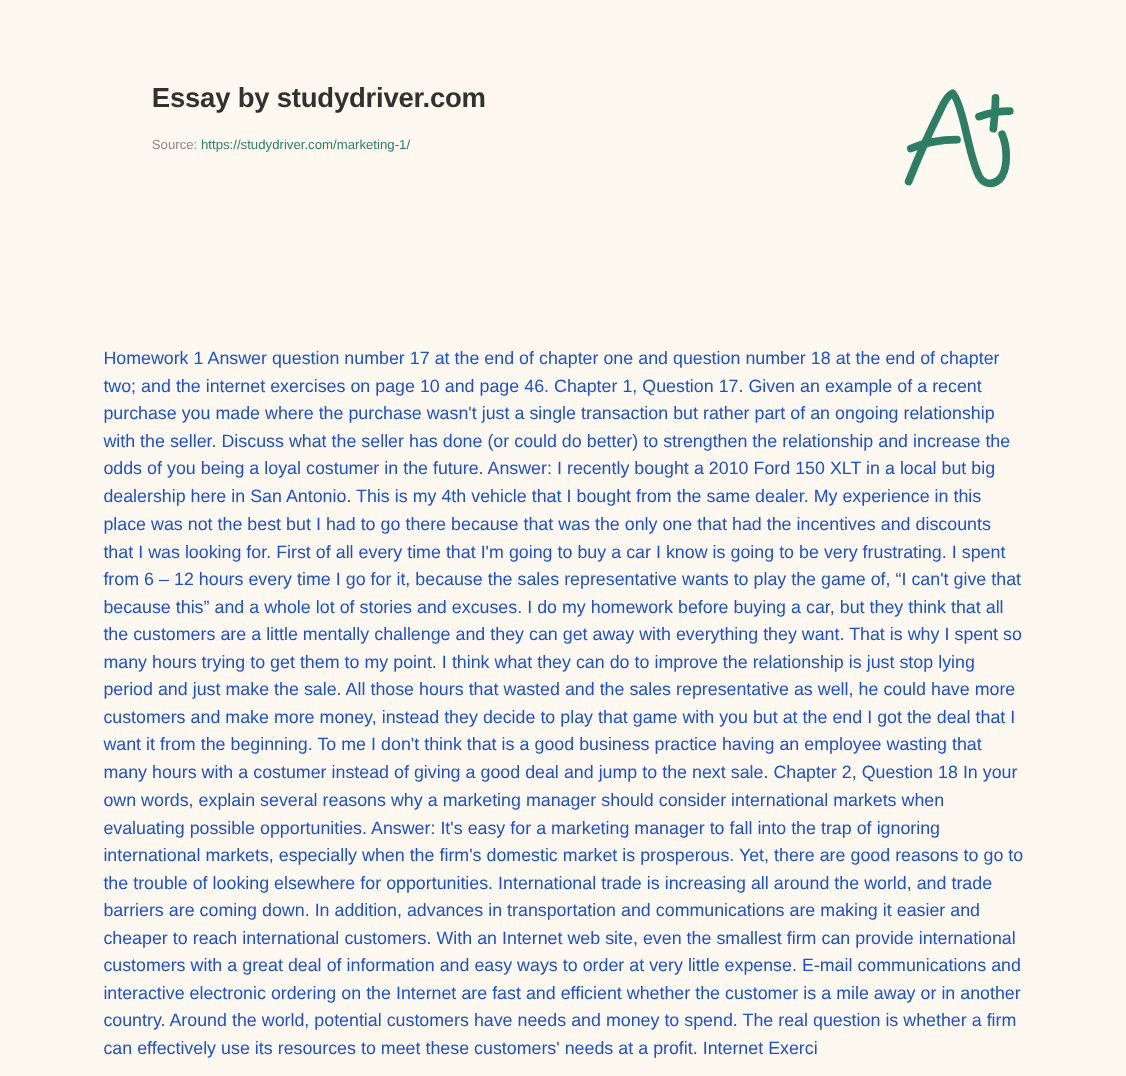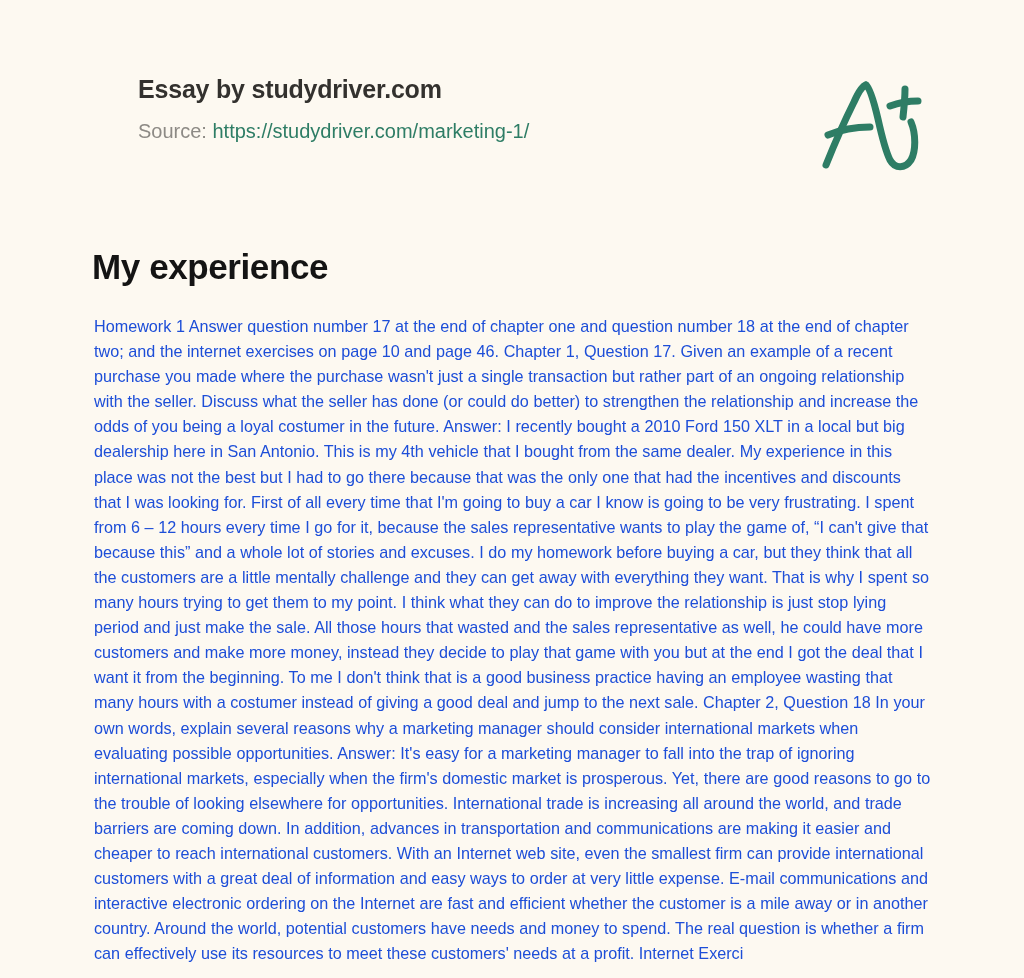--- a/index.html
+++ b/index.html
@@ -42,21 +42,21 @@
     font-size: 25px;
     font-weight: bold;
     color: #33312e;
     letter-spacing: -0.2px;
     line-height: 30px;
     white-space: nowrap;
   }
 
   .source-line {
     margin-top: 17px;
-    font-size: 20px;
+    font-size: 12px;
     color: #8d8a85;
     line-height: 20px;
     white-space: nowrap;
   }
 
   .source-link {
     color: #2e7d65;
     text-decoration: none;
   }
 
@@ -126,17 +126,16 @@
         <path d="M16 63 C28 58, 44 55, 58 55"></path>
 
         <path d="M78 34 C86 31, 97 29, 106 29"></path>
 
         <path d="M93 17 C93 26, 92 36, 91 45"></path>
       </svg>
     </div>
 
   </div>
 
-  <h1 class="essay-title">My experience</h1>
 
   <div class="essay-body">Homework 1 Answer question number 17 at the end of chapter one and question number 18 at the end of chapter two; and the internet exercises on page 10 and page 46. Chapter 1, Question 17. Given an example of a recent purchase you made where the purchase wasn't just a single transaction but rather part of an ongoing relationship with the seller. Discuss what the seller has done (or could do better) to strengthen the relationship and increase the odds of you being a loyal costumer in the future. Answer: I recently bought a 2010 Ford 150 XLT in a local but big dealership here in San Antonio. This is my 4th vehicle that I bought from the same dealer. My experience in this place was not the best but I had to go there because that was the only one that had the incentives and discounts that I was looking for. First of all every time that I'm going to buy a car I know is going to be very frustrating. I spent from 6 – 12 hours every time I go for it, because the sales representative wants to play the game of, “I can't give that because this” and a whole lot of stories and excuses. I do my homework before buying a car, but they think that all the customers are a little mentally challenge and they can get away with everything they want. That is why I spent so many hours trying to get them to my point. I think what they can do to improve the relationship is just stop lying period and just make the sale. All those hours that wasted and the sales representative as well, he could have more customers and make more money, instead they decide to play that game with you but at the end I got the deal that I want it from the beginning. To me I don't think that is a good business practice having an employee wasting that many hours with a costumer instead of giving a good deal and jump to the next sale. Chapter 2, Question 18 In your own words, explain several reasons why a marketing manager should consider international markets when evaluating possible opportunities. Answer: It's easy for a marketing manager to fall into the trap of ignoring international markets, especially when the firm's domestic market is prosperous. Yet, there are good reasons to go to the trouble of looking elsewhere for opportunities. International trade is increasing all around the world, and trade barriers are coming down. In addition, advances in transportation and communications are making it easier and cheaper to reach international customers. With an Internet web site, even the smallest firm can provide international customers with a great deal of information and easy ways to order at very little expense. E-mail communications and interactive electronic ordering on the Internet are fast and efficient whether the customer is a mile away or in another country. Around the world, potential customers have needs and money to spend. The real question is whether a firm can effectively use its resources to meet these customers' needs at a profit. Internet Exerci</div>
 
 </div>
 
 </body></html>

